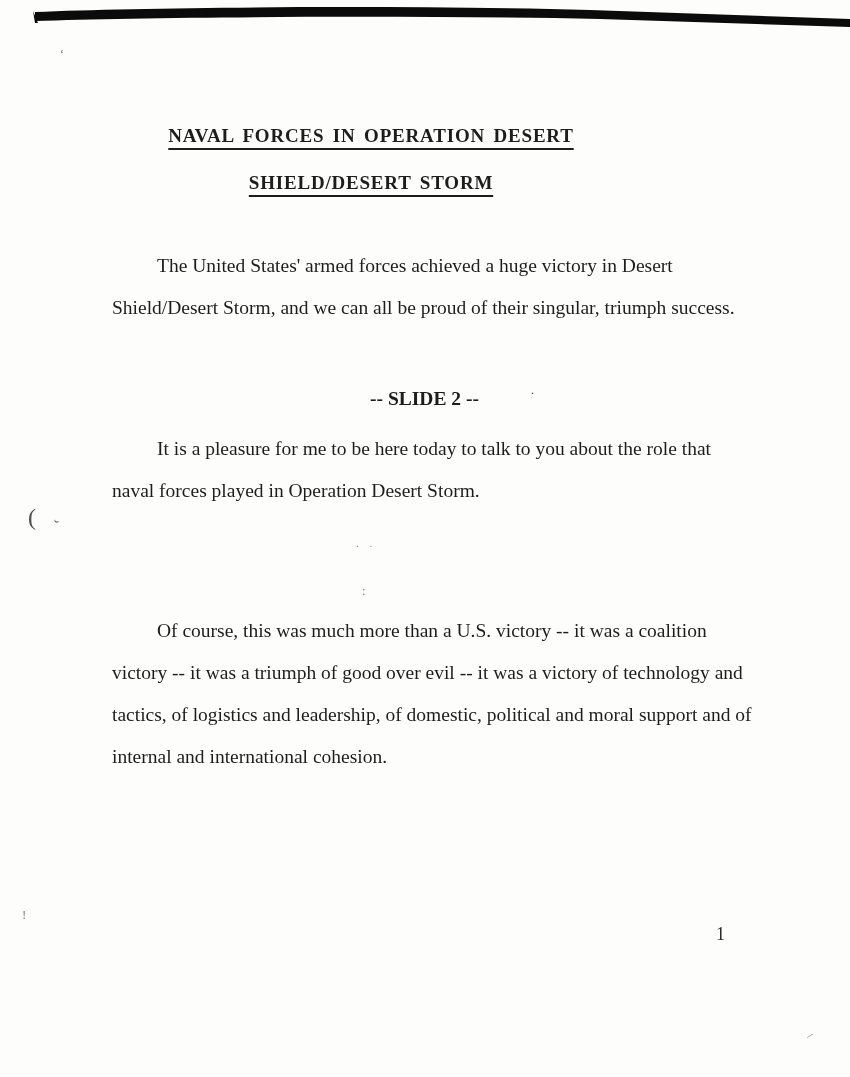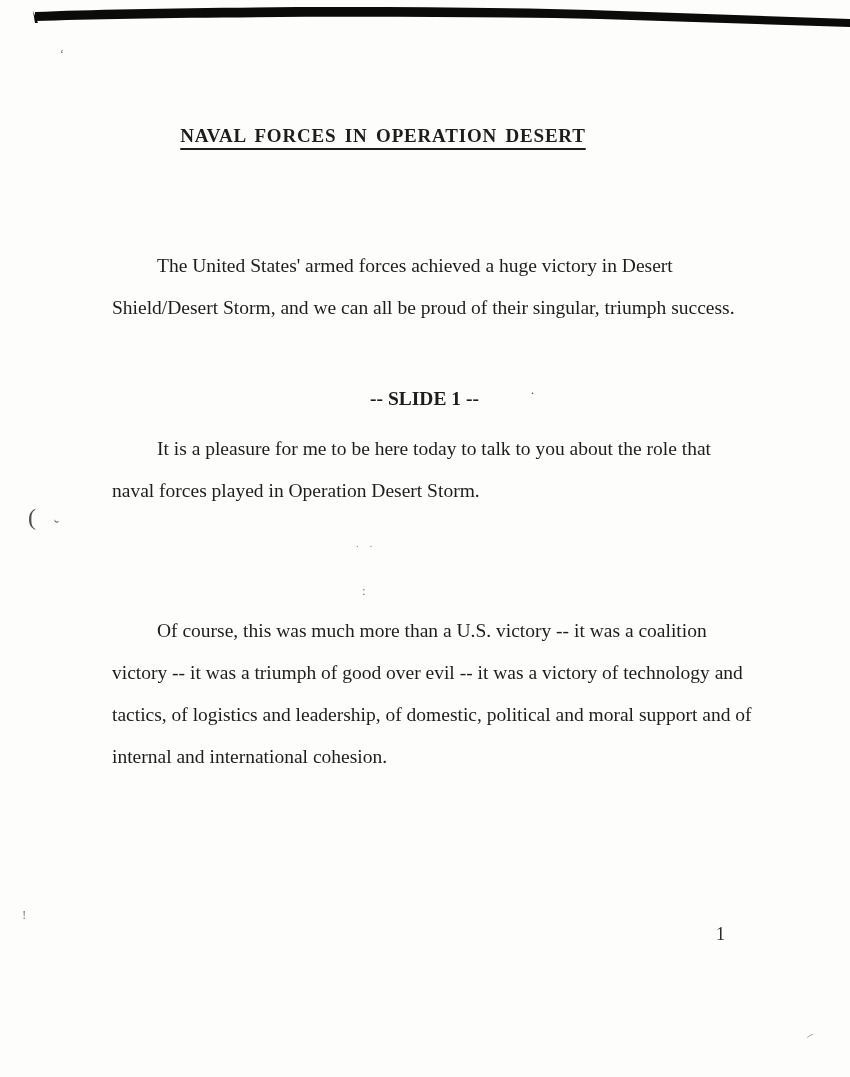--- a/index.html
+++ b/index.html
@@ -29,21 +29,20 @@
     top: 112px;
     left: 0;
     width: 742px;
     text-align: center;
     font-size: 19px;
     font-weight: 600;
     letter-spacing: 0.8px;
     word-spacing: 3px;
     line-height: 47px;
     margin: 0;
-    padding-left: 12px;
   }
   .doc-title .title-line {
     text-decoration: underline;
     text-underline-offset: 6px;
     text-decoration-thickness: 1.5px;
   }
   .body-para {
     position: absolute;
     left: 112px;
     width: 640px;
@@ -138,25 +137,26 @@
 
   <div class="top-bar">
     <svg width="850" height="40" viewBox="0 0 850 40">
       <path d="M35,12 C150,7 400,5 590,10 L850,19 L850,27 L600,19 C400,15 150,17 35,21 Z" fill="#0b0b0b"></path>
       <path d="M33,11 L38,23 L35,23 Z" fill="#0b0b0b"></path>
     </svg>
   </div>
 
   <h1 class="doc-title">
     <span class="title-line">NAVAL FORCES IN OPERATION DESERT</span><br>
+    <span class="title-line">SHIELD/DESERT STORM</span>
   </h1>
 
   <p class="body-para para-1">The United States' armed forces achieved a huge victory in Desert Shield/Desert Storm, and we can all be proud of their singular, triumph success.</p>
 
-  <div class="slide-marker slide-1">-- SLIDE 1 --</div>
+  <div class="slide-marker slide-1">-- SLIDE 2 --</div>
 
   <p class="body-para para-3">Of course, this was much more than a U.S. victory -- it was a coalition victory -- it was a triumph of good over evil -- it was a victory of technology and tactics, of logistics and leadership, of domestic, political and moral support and of internal and international cohesion.</p>
 
   <p class="body-para para-2">It is a pleasure for me to be here today to talk to you about the role that naval forces played in Operation Desert Storm.</p>
 
 
   <div class="page-number">1</div>
 
   <span class="artifact art-paren">(</span>
   <span class="artifact art-curl">˘</span>

